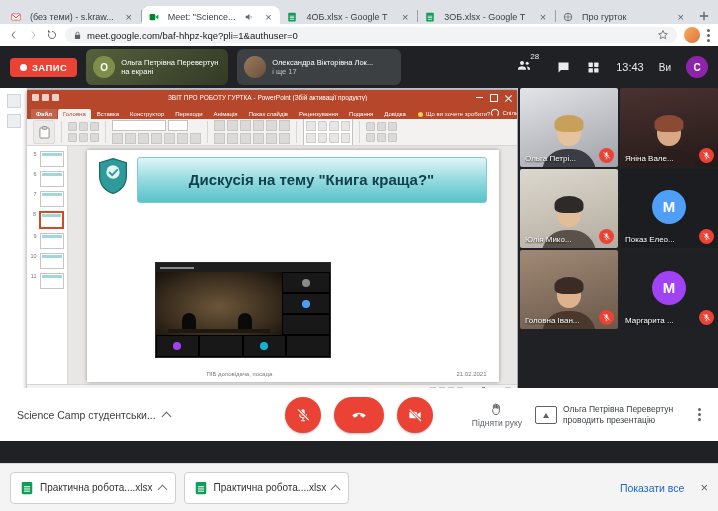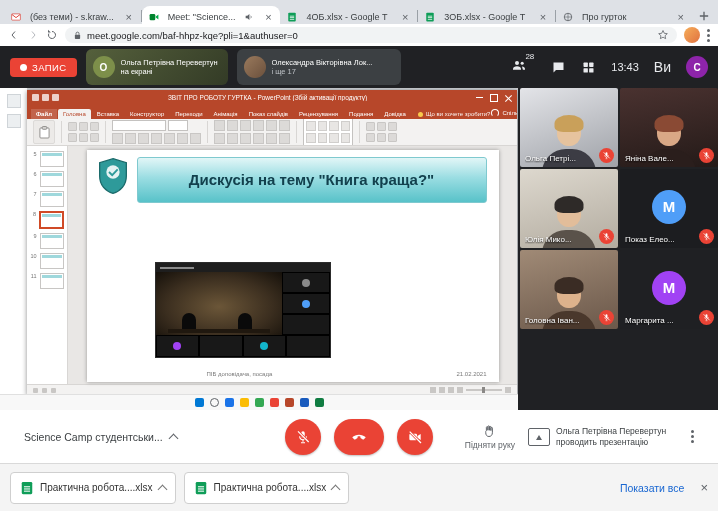--- a/index.html
+++ b/index.html
@@ -16,34 +16,34 @@
   .newtab{width:20px;height:20px;display:flex;align-items:center;justify-content:center;margin:0 0 1px 2px}
 
   
   .addressbar{position:absolute;top:24px;left:0;right:0;height:22px;background:#fff;display:flex;align-items:center;gap:7px;padding:0 8px}
   .omnibox{flex:1;height:16px;background:#f1f3f4;border-radius:8px;display:flex;align-items:center;gap:5px;padding:0 8px;min-width:0}
   .url{font-size:9.5px;color:#202124;white-space:nowrap;overflow:hidden;text-overflow:ellipsis;flex:1}
   .avatar16{width:16px;height:16px;border-radius:50%;background:linear-gradient(135deg,#f6ae5a,#e0713f)}
 
   
   .meethdr{position:absolute;top:46px;left:0;right:0;height:42px;background:#202124;display:flex;align-items:center;gap:9px;padding:0 10px}
-  .recpill{display:flex;align-items:center;gap:5px;background:#ea4335;color:#fff;font-size:9.5px;font-weight:normal;padding:4px 10px;border-radius:4px;letter-spacing:.4px}
+  .recpill{display:flex;align-items:center;gap:5px;background:#ea4335;color:#fff;font-size:9.5px;font-weight:bold;padding:4px 10px;border-radius:4px;letter-spacing:.4px}
   .recdot{width:7px;height:7px;border-radius:50%;background:#fff}
   .hdrtile{height:36px;border-radius:6px;display:flex;align-items:center;gap:6px;padding:0 7px;overflow:hidden}
   .hdrtile.one{background:linear-gradient(135deg,#55603c,#333b26);width:128px}
   .hdrtile.two{background:#3c4043;width:150px}
   .hav{width:22px;height:22px;border-radius:50%;flex:none;display:flex;align-items:center;justify-content:center;color:#fff;font-size:10px;font-weight:bold}
   .hav.a{background:#7d8f4a}
   .hav.b{background:linear-gradient(135deg,#9a7a5d,#6b503c)}
   .htxt{font-size:7.5px;line-height:1.2;color:#fff;overflow:hidden}
   .htxt .sub{color:#bdc1c6;font-size:7.5px}
   .hdr-right{margin-left:auto;display:flex;align-items:center;gap:15px}
   .cnt{font-size:8px;color:#e8eaed;vertical-align:top;position:relative;top:-5px;left:-2px}
   .clock{font-size:11px;color:#e8eaed}
-  .you{font-size:14px;color:#e8eaed}
+  .you{font-size:10px;color:#e8eaed}
   .avatar22{width:22px;height:22px;border-radius:50%;background:#8e24aa;color:#fff;font-size:10px;font-weight:bold;display:flex;align-items:center;justify-content:center}
 
   
   .content{position:absolute;top:88px;left:0;width:718px;height:322px;display:flex}
   .shared{position:relative;width:518px;height:322px;background:#cdd0d4;overflow:hidden}
   .leftstrip{position:absolute;left:0;top:0;bottom:15px;width:27px;background:#fff}
   .lsico{width:12px;height:12px;margin:6px auto 0;background:#eceff1;border:1px solid #cfd4d8}
 
   
   .ppt{position:absolute;left:27px;top:2px;right:1px;bottom:15px;background:#f3f2f1;box-shadow:0 1px 5px rgba(0,0,0,.45);display:flex;flex-direction:column}
@@ -136,21 +136,21 @@
   .t3{background:#1c1d20}
   .t4{background:linear-gradient(165deg,#c4c0ba,#8f8b85);--skin:#e0bb98;--hair:#26211f;--shirt:#30302e}
   .t5{background:linear-gradient(165deg,#a08a76,#6b584a);--skin:#ddb28c;--hair:#3a2c24;--shirt:#4a382c}
   .t6{background:#1f2023}
   .t7{background:linear-gradient(165deg,#b2ada6,#7e7972);--skin:#dcb694;--hair:#2b2724;--shirt:#3b3733}
   .avcirc{position:absolute;left:50%;top:50%;transform:translate(-50%,-56%);width:34px;height:34px;border-radius:50%;display:flex;align-items:center;justify-content:center;color:#fff;font-size:15px;font-weight:bold}
   .av-blue{background:#4f9ef8}
   .av-purple{background:#a142f4}
 
   
-  .controls{position:absolute;top:410px;left:0;right:0;height:53px;background:#fff;display:flex;align-items:center;padding:0 24px;box-sizing:border-box}
+  .controls{position:absolute;top:388px;left:0;right:0;height:53px;background:#fff;display:flex;align-items:center;padding:0 17px;box-sizing:border-box}
   .mname{display:flex;align-items:center;gap:7px;font-size:10.5px;color:#3c4043;max-width:170px}
   .mname .txt{white-space:nowrap;overflow:hidden;text-overflow:ellipsis}
   .chev-up{width:6px;height:6px;border-right:1.5px solid #5f6368;border-bottom:1.5px solid #5f6368;transform:rotate(-135deg);margin-top:3px}
   .centerbtns{position:absolute;left:50%;top:50%;transform:translate(-50%,-50%);display:flex;align-items:center;gap:13px}
   .rbtn{width:36px;height:36px;border-radius:50%;background:#ea4335;display:flex;align-items:center;justify-content:center;box-shadow:0 1px 2px rgba(0,0,0,.25)}
   .rbtn.wide{width:50px;border-radius:18px}
   .ctr-right{margin-left:auto;display:flex;align-items:center;gap:13px}
   .raise{display:flex;flex-direction:column;align-items:center;gap:1px}
   .raise .lbl{font-size:8.5px;color:#5f6368;white-space:nowrap}
   .presentwrap{display:flex;align-items:center;gap:6px}

